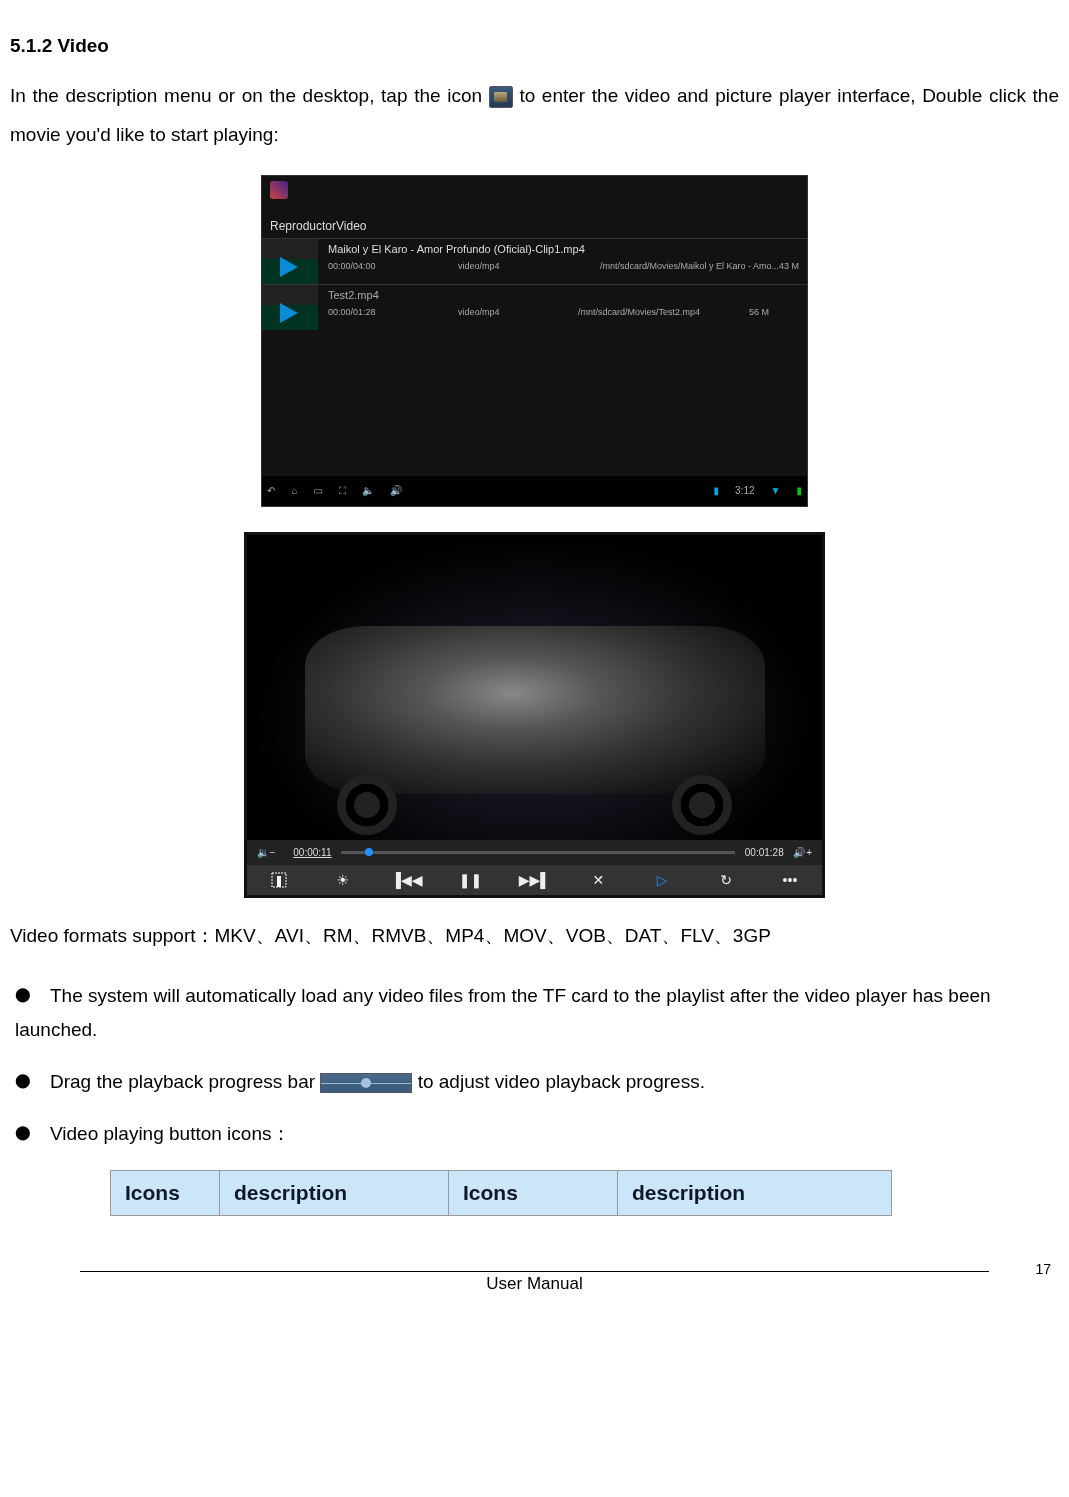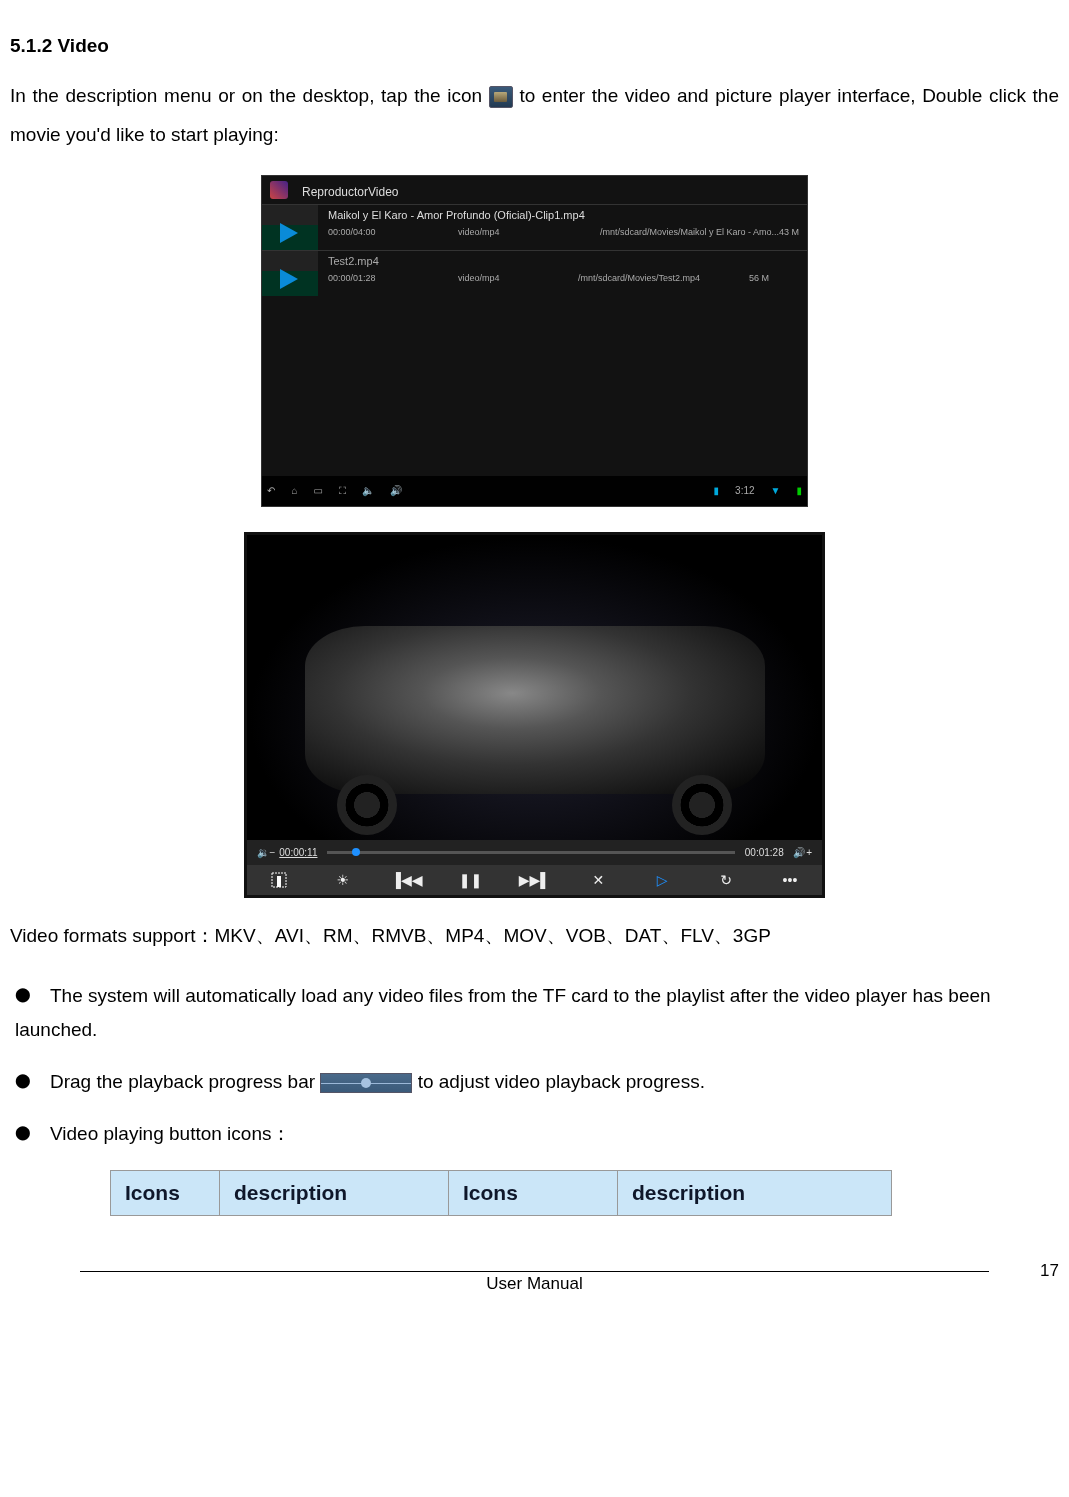--- a/index.html
+++ b/index.html
@@ -81,23 +81,24 @@
     height: 330px;
     background: #121212;
     position: relative;
     font-size: 10px;
     color: #ddd;
     border: 1px solid #333;
   }
   .screen1-title {
     padding: 5px 8px;
     display: flex;
-    align-items: flex-end;
-    gap: 14px;
+    align-items: flex-start;
+    gap: 20px;
     font-size: 12px;
+    flex-direction: column;
   }
   .app-icon {
     width: 18px;
     height: 18px;
     background: linear-gradient(45deg, #cc4444, #442288);
     border-radius: 3px;
     display: inline-block;
   }
   .video-row {
     display: flex;
@@ -329,23 +330,23 @@
   .footer-line {
     border-top: 1.5px solid #000;
     margin: 0 70px 2px;
   }
   .footer-text {
     text-align: center;
     font-size: 17px;
   }
   .page-number {
     position: absolute;
-    right: 0;
+    right: 8px;
     top: -10px;
-    font-size: 17px;
+    font-size: 14px;
   }
 </style>
 </head>
 <body>
 
 <div class="section-heading">5.1.2 Video</div>
 
 <div class="paragraph">
   <span>In the description menu or on the desktop, tap the icon </span>
   <span class="inline-icon"></span>
@@ -402,21 +403,21 @@
 </div>
 
 <div class="screenshot screen2">
   <div class="video-frame">
     <div class="car-body"></div>
     <div class="wheel-l"></div>
     <div class="wheel-r"></div>
   </div>
   <div class="timebar">
     <span>🔉−</span>
-    <span style="margin-left:4px;text-decoration:underline;">00:00:11</span>
+    <span style="margin-left:18px;text-decoration:underline;">00:00:11</span>
     <div class="timebar-track"></div>
     <span>00:01:28</span>
     <span style="margin-left:10px;">🔊+</span>
   </div>
   <div class="ctrlbar">
     <span class="ctrl-icon">
         <svg width="16" height="16">
           <rect x="1" y="1" width="14" height="14" fill="none" stroke="#fff" stroke-dasharray="2,1"></rect>
           <rect x="6" y="4" width="4" height="11" fill="#fff"></rect>
         </svg>

